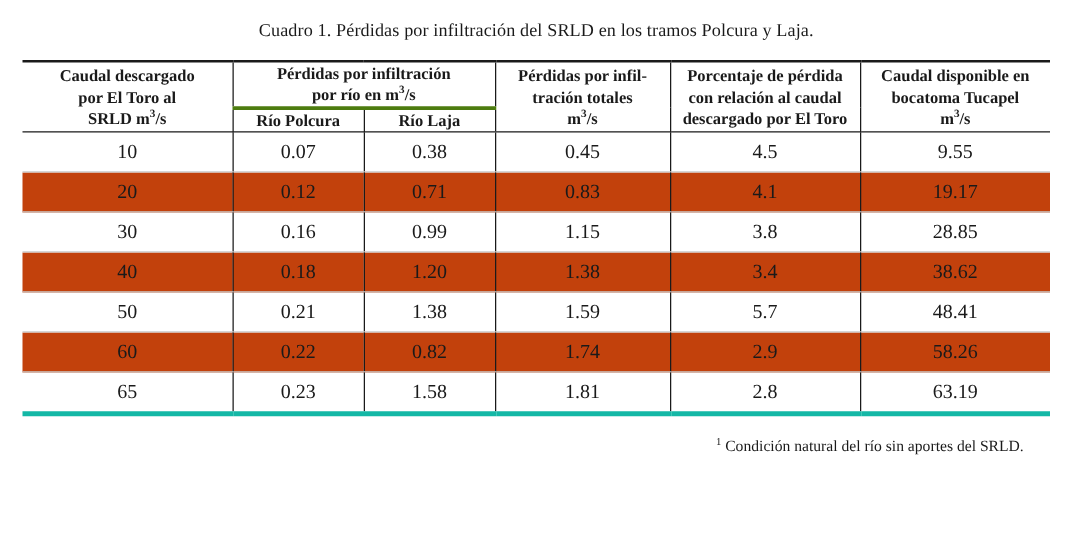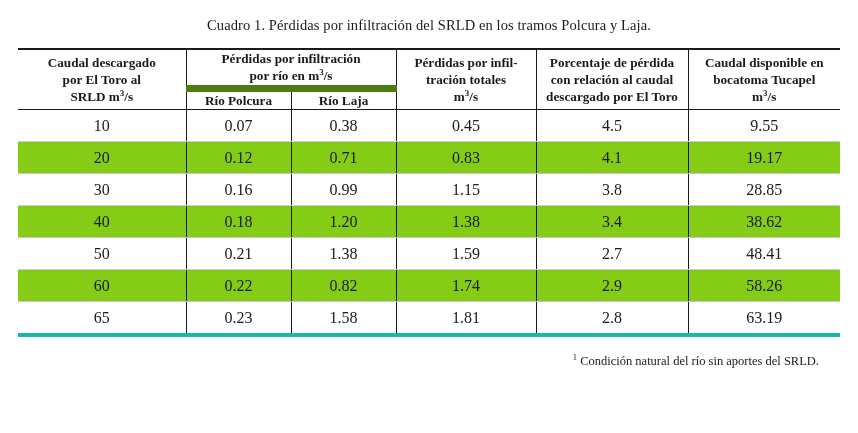--- a/index.html
+++ b/index.html
@@ -54,29 +54,29 @@
   .top-border {
     border-top: 2px solid #1a1a1a;
   }
   .hdr-rule-bottom {
     border-bottom: 1.5px solid #1a1a1a;
   }
   .vline-right {
     border-right: 1px solid #1a1a1a;
   }
   .sub-rule {
-    border-top: 7px solid #4d7c0f;
+    border-top: 3px solid #4d7c0f;
   }
   tbody td {
     height: 31px;
     font-size: 16px;
     border-bottom: 1px solid #c9c9c9;
   }
   tbody tr.shaded td {
-    background: #84cc16;
+    background: #c2410c;
   }
   tbody tr:last-child td {
     border-bottom: 4px solid #14b8a6;
   }
   .footnote {
     width: 780px;
     margin: 0 auto;
     padding-top: 17px;
     font-size: 12.5px;
     color: #1a1a1a;
@@ -174,21 +174,21 @@
         <td class="vline-right">1.20</td>
         <td class="vline-right">1.38</td>
         <td class="vline-right">3.4</td>
         <td>38.62</td>
       </tr>
       <tr>
         <td class="vline-right">50</td>
         <td class="vline-right">0.21</td>
         <td class="vline-right">1.38</td>
         <td class="vline-right">1.59</td>
-        <td class="vline-right">2.7</td>
+        <td class="vline-right">5.7</td>
         <td>48.41</td>
       </tr>
       <tr class="shaded">
         <td class="vline-right">60</td>
         <td class="vline-right">0.22</td>
         <td class="vline-right">0.82</td>
         <td class="vline-right">1.74</td>
         <td class="vline-right">2.9</td>
         <td>58.26</td>
       </tr>

